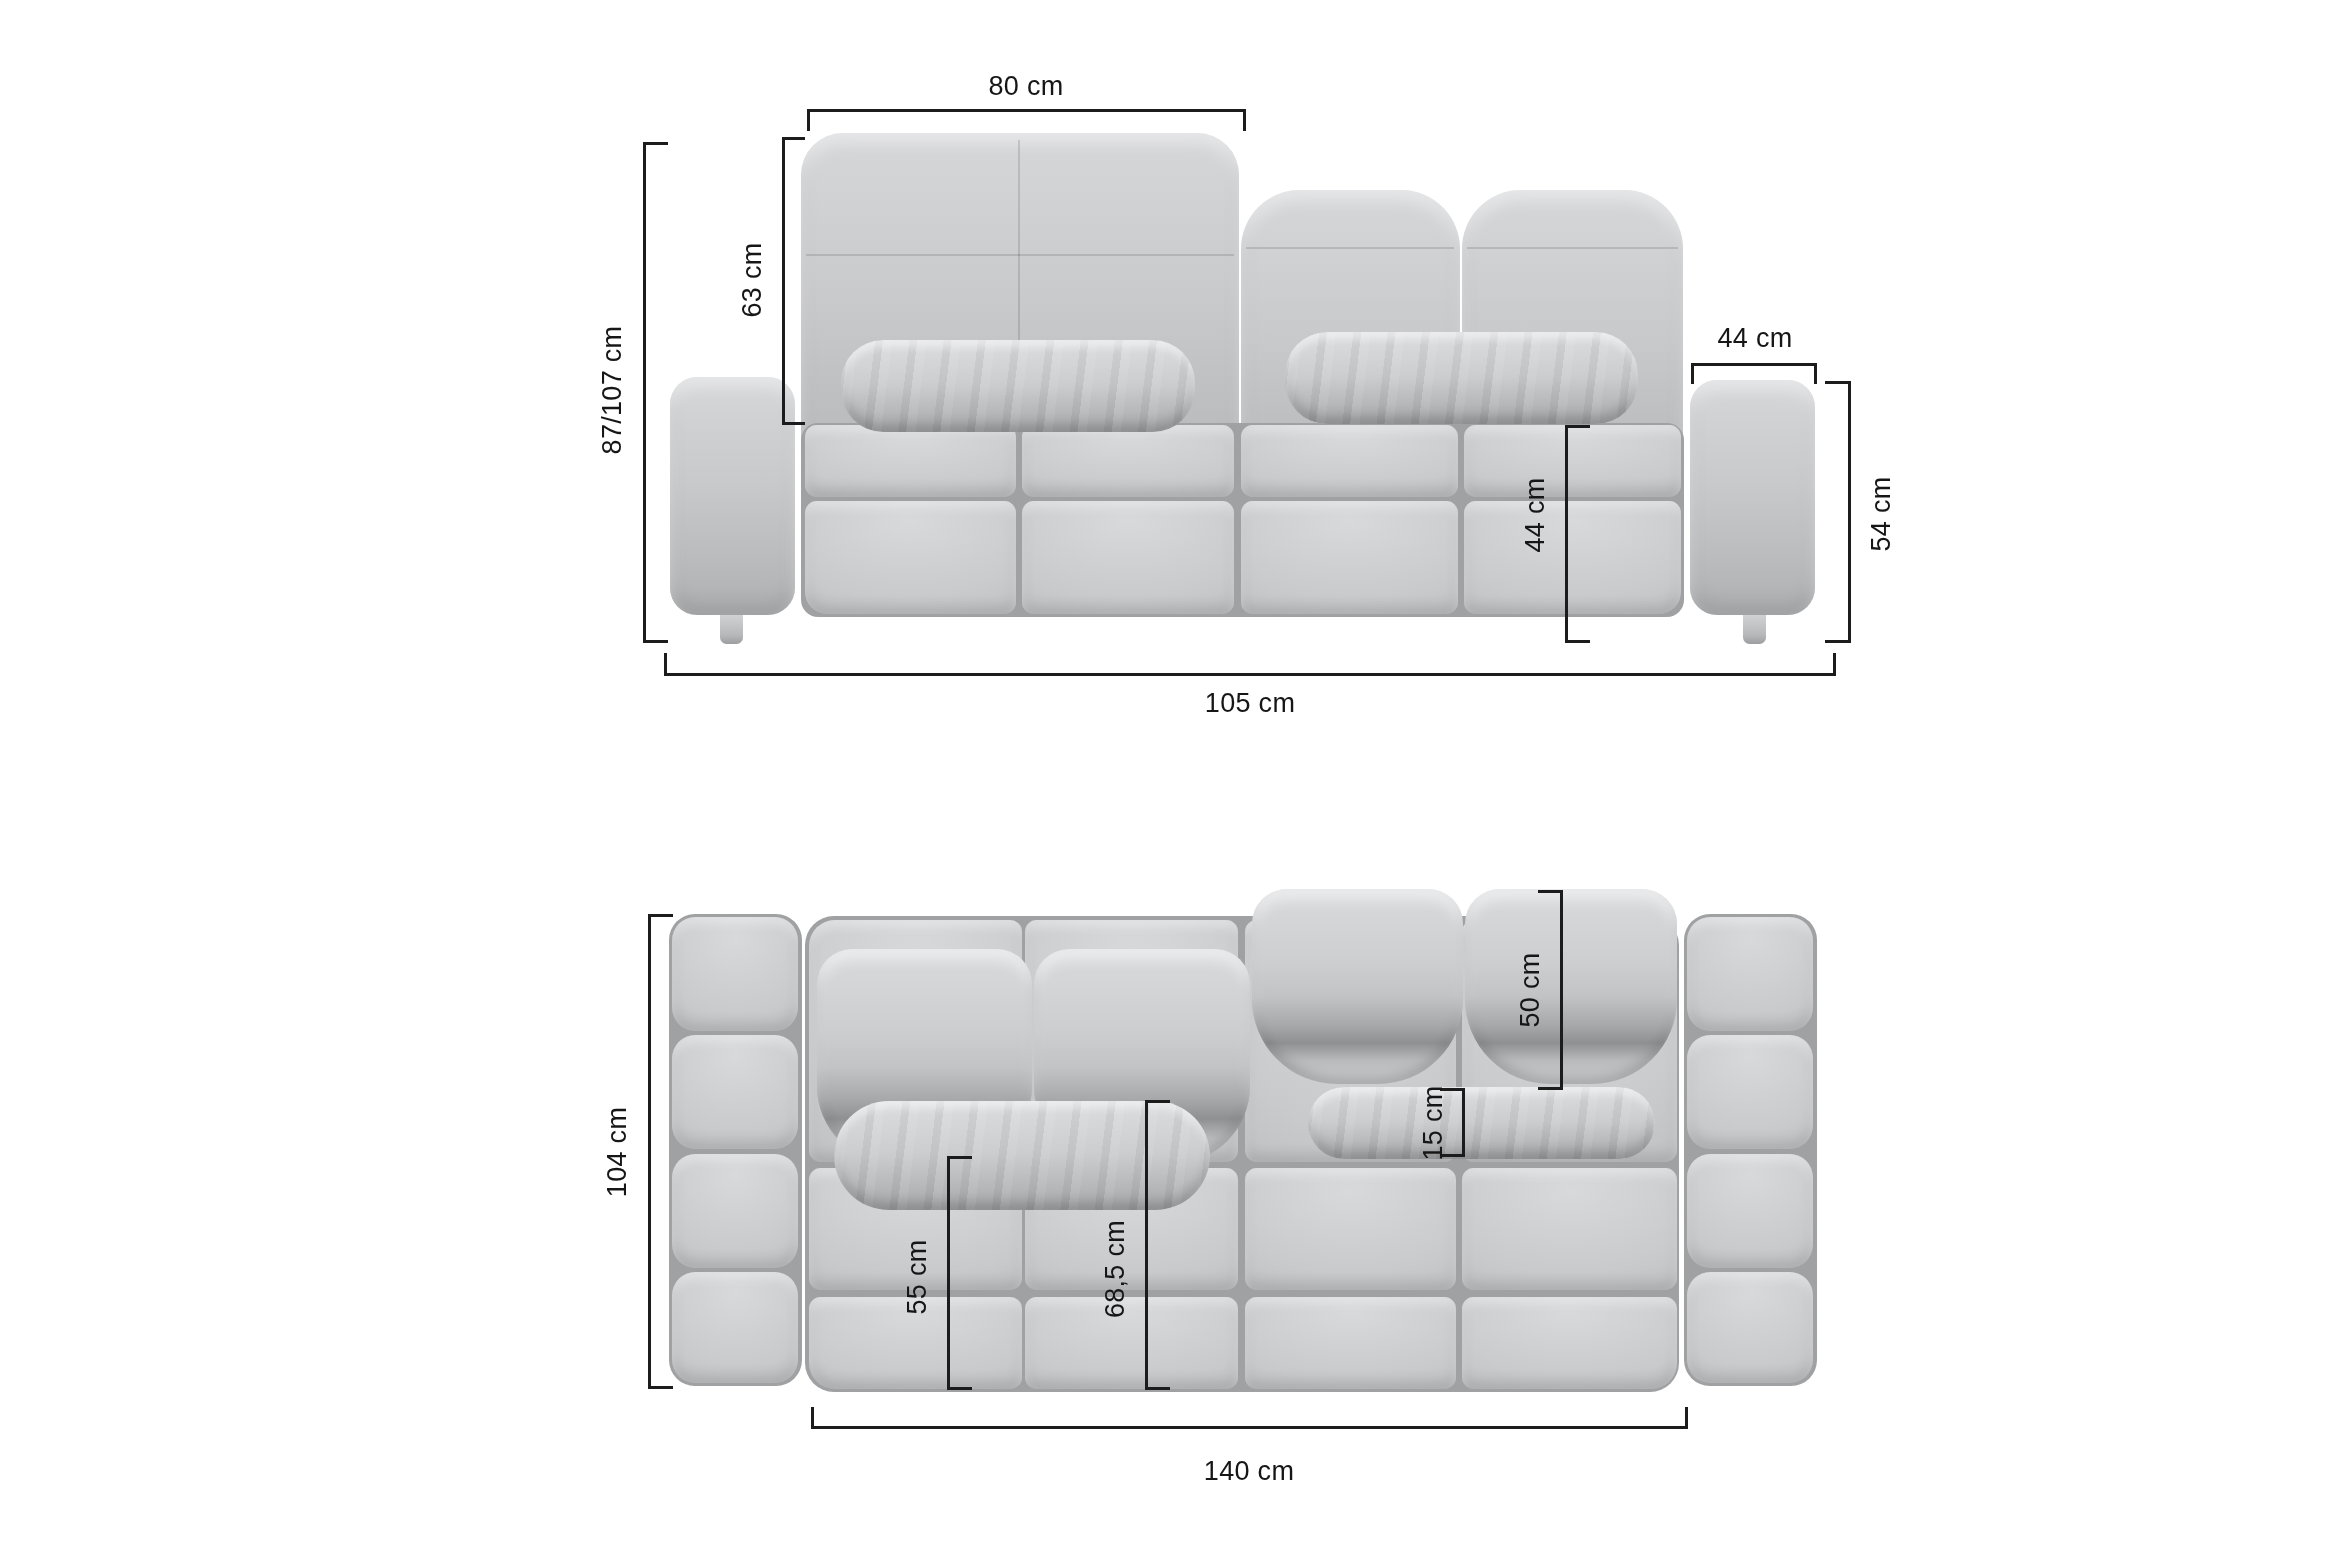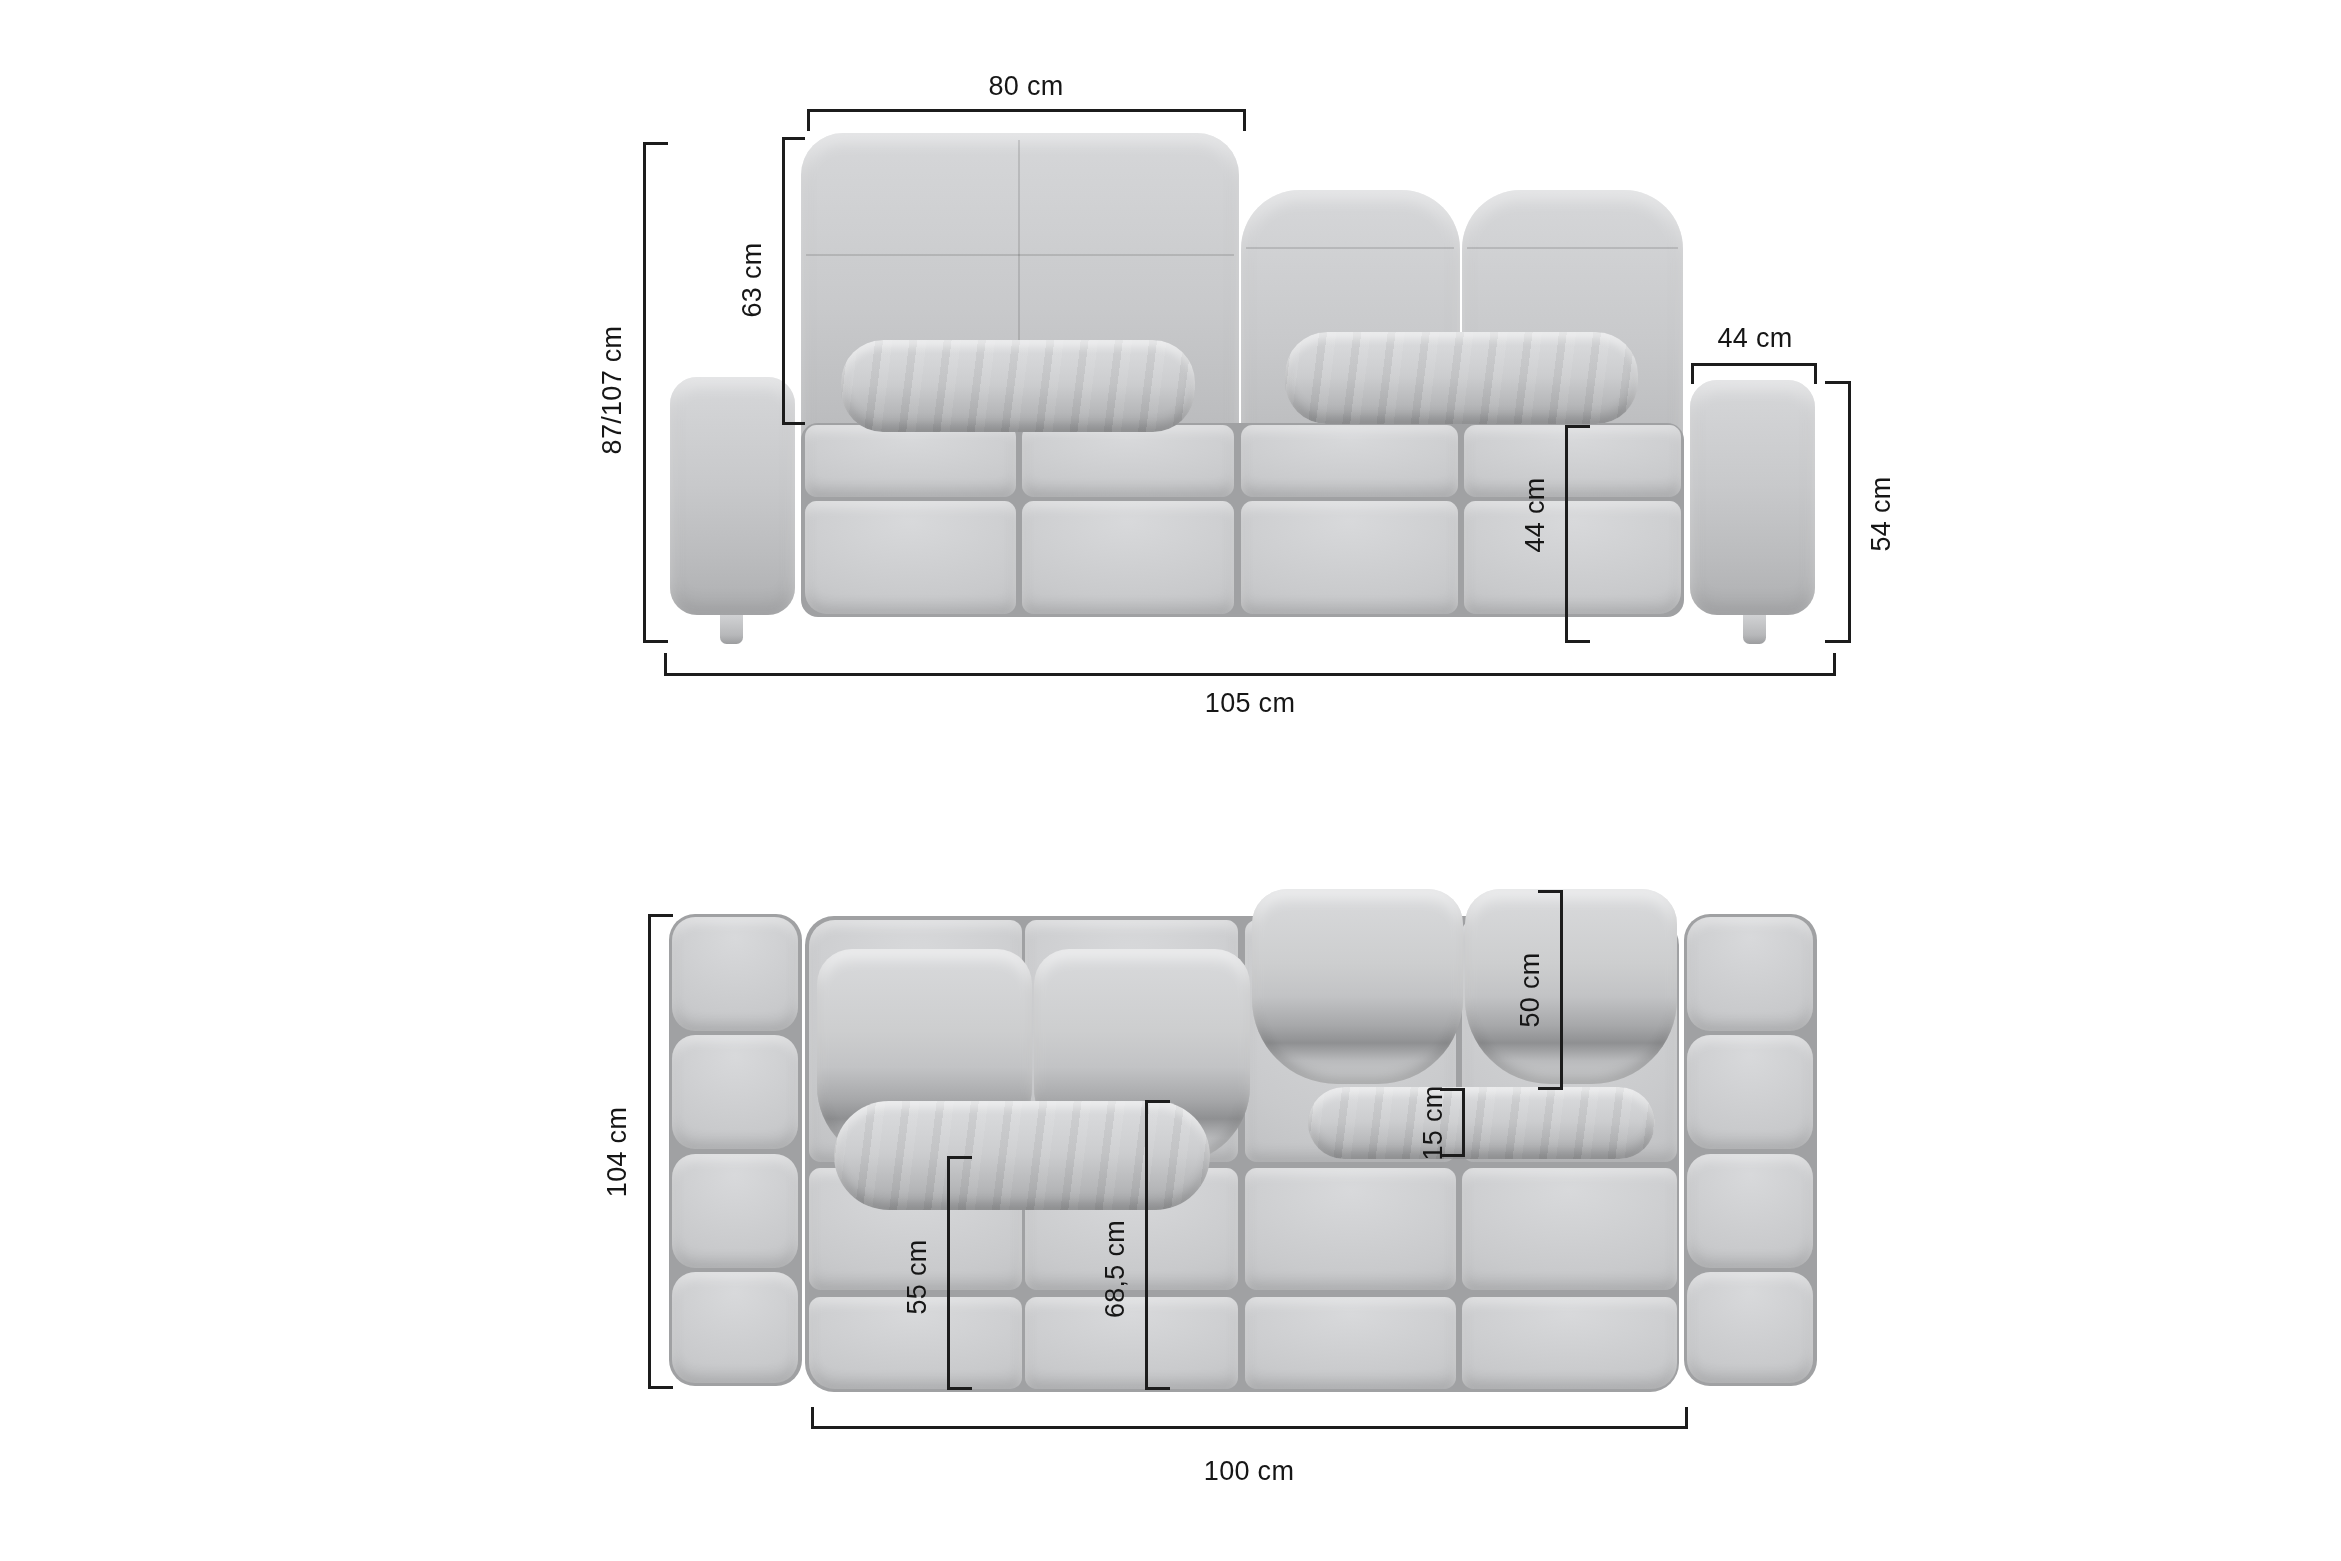--- a/index.html
+++ b/index.html
@@ -201,18 +201,18 @@
       <div class="dline" style="left:1145px;top:319px;width:2.6px;height:290px;"></div>
       <div class="dline" style="left:1145px;top:319px;width:25px;height:2.6px;"></div>
       <div class="dline" style="left:1145px;top:606px;width:25px;height:2.6px;"></div>
       <div class="dlabel rot" style="left:1115px;top:488px;">68,5 cm</div>
     </div>
 
     <div class="part" style="z-index:10;">
       <div class="dline" style="left:811px;top:645px;width:877px;height:2.6px;"></div>
       <div class="dline" style="left:811px;top:626px;width:2.6px;height:22px;"></div>
       <div class="dline" style="left:1685px;top:626px;width:2.6px;height:22px;"></div>
-      <div class="dlabel" style="left:1249px;top:690px;">100 cm</div>
+      <div class="dlabel" style="left:1249px;top:690px;">140 cm</div>
     </div>
   </section>
 
 </div>
 
 
 </body></html>

